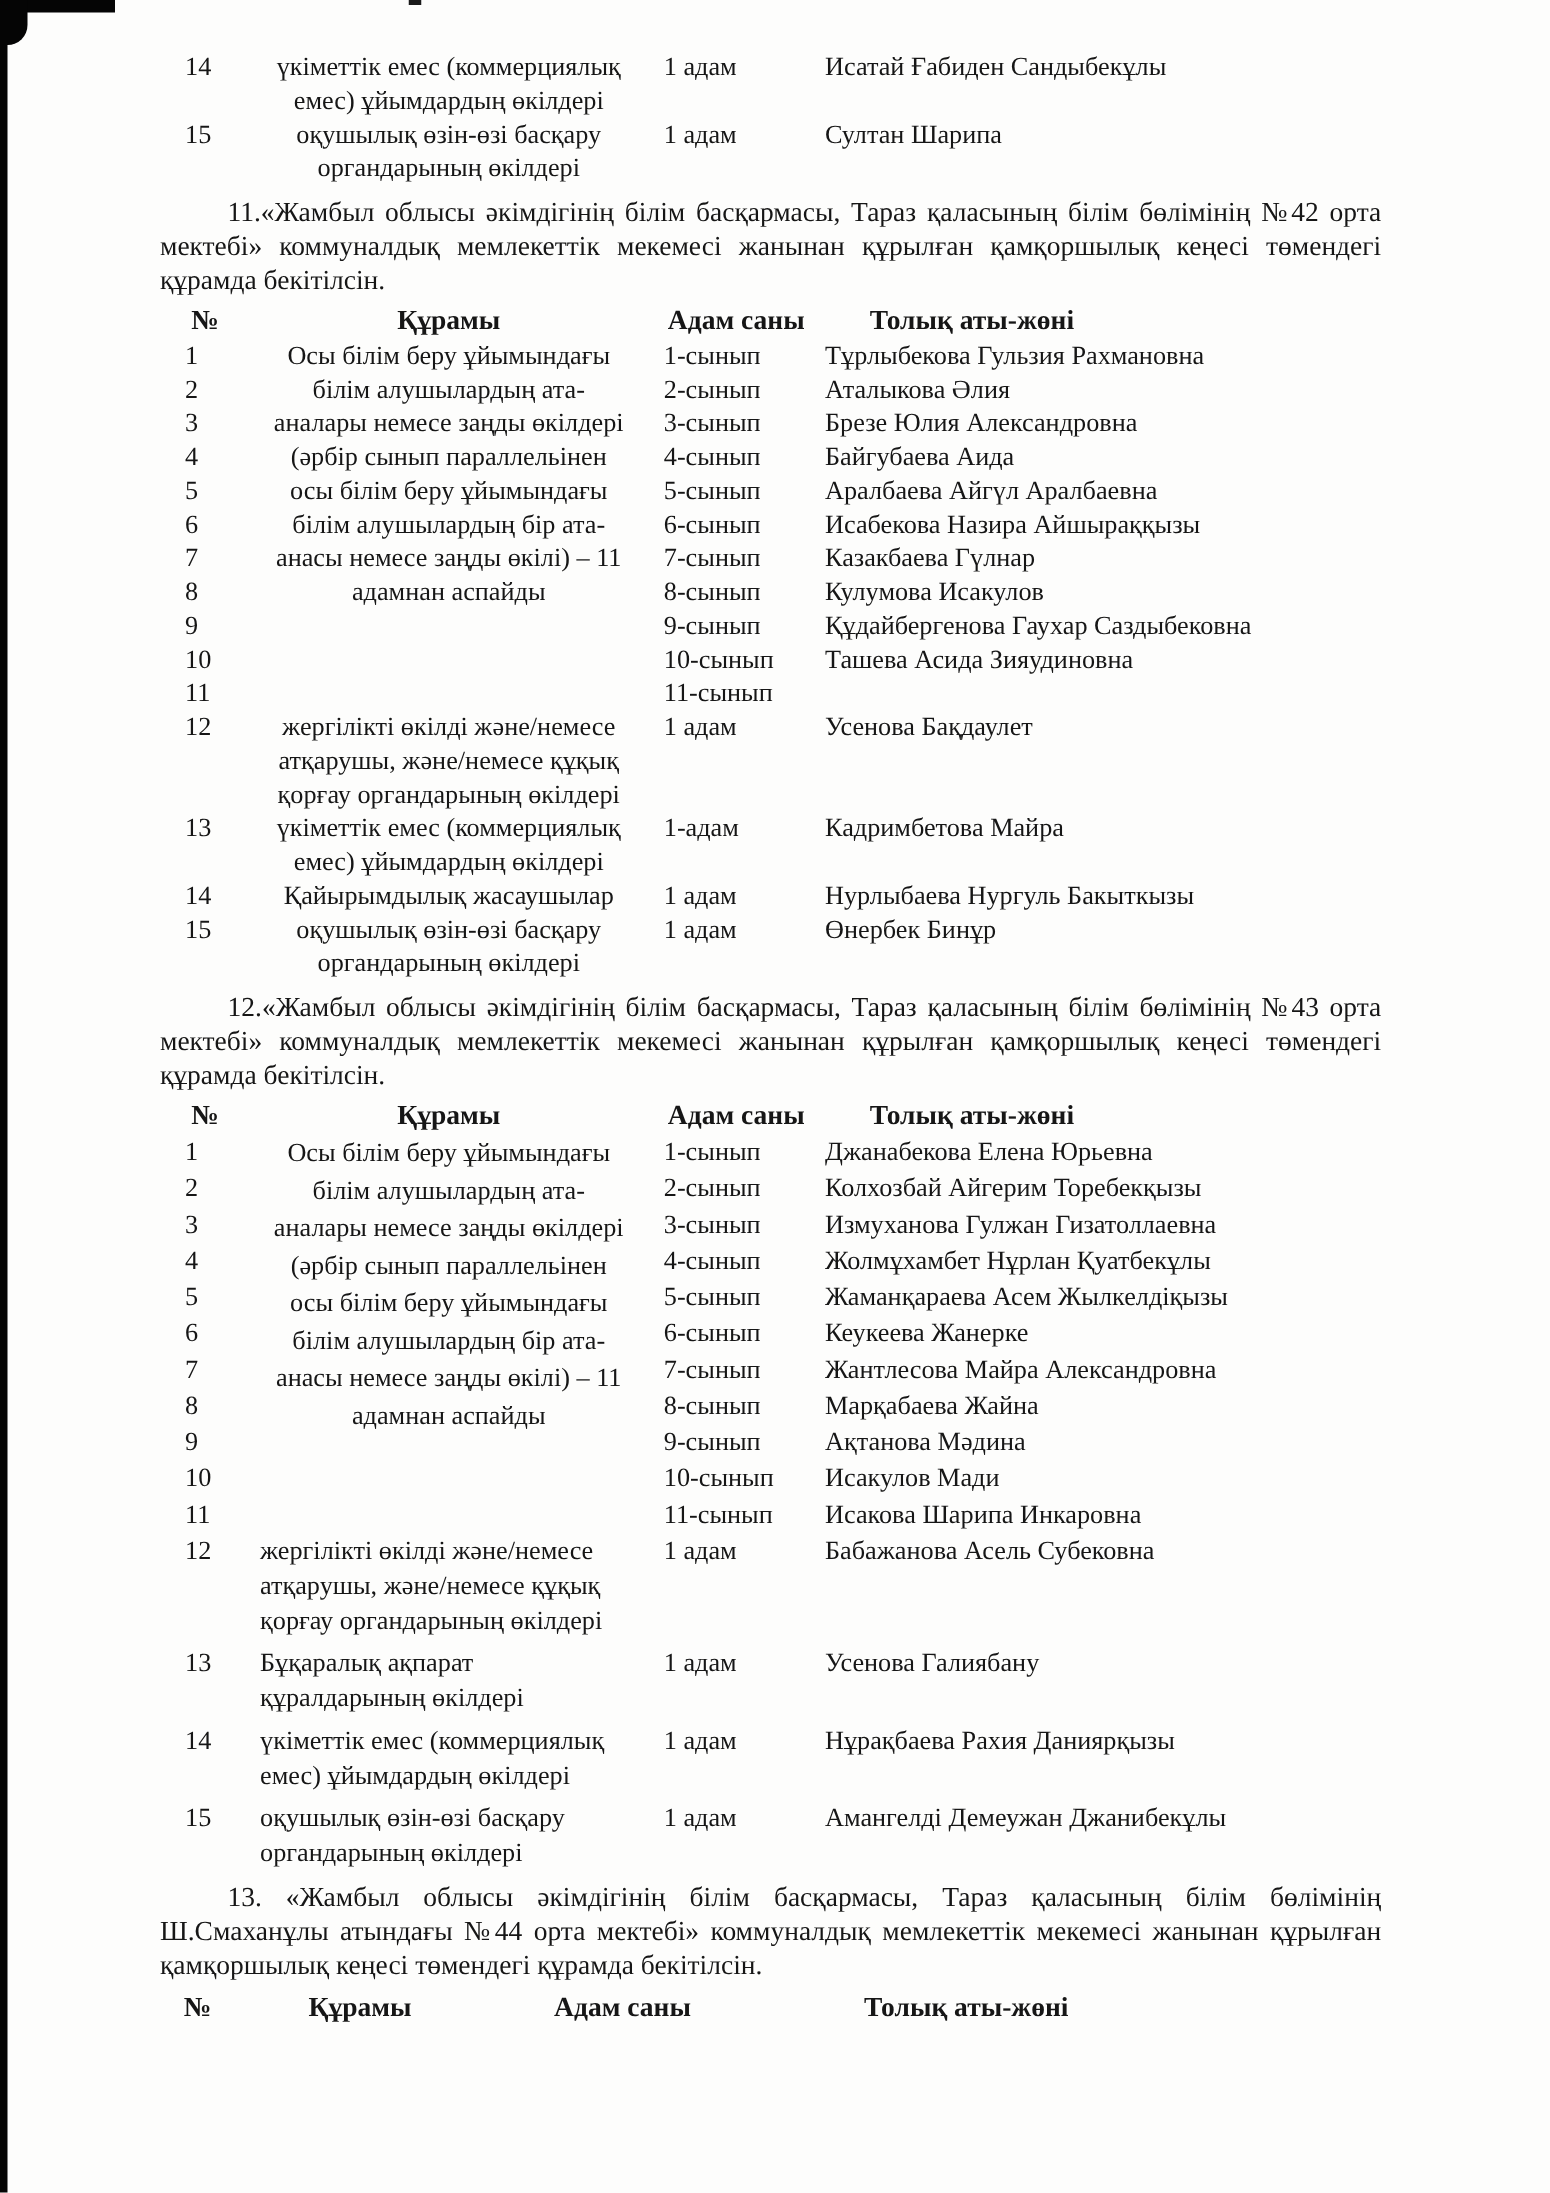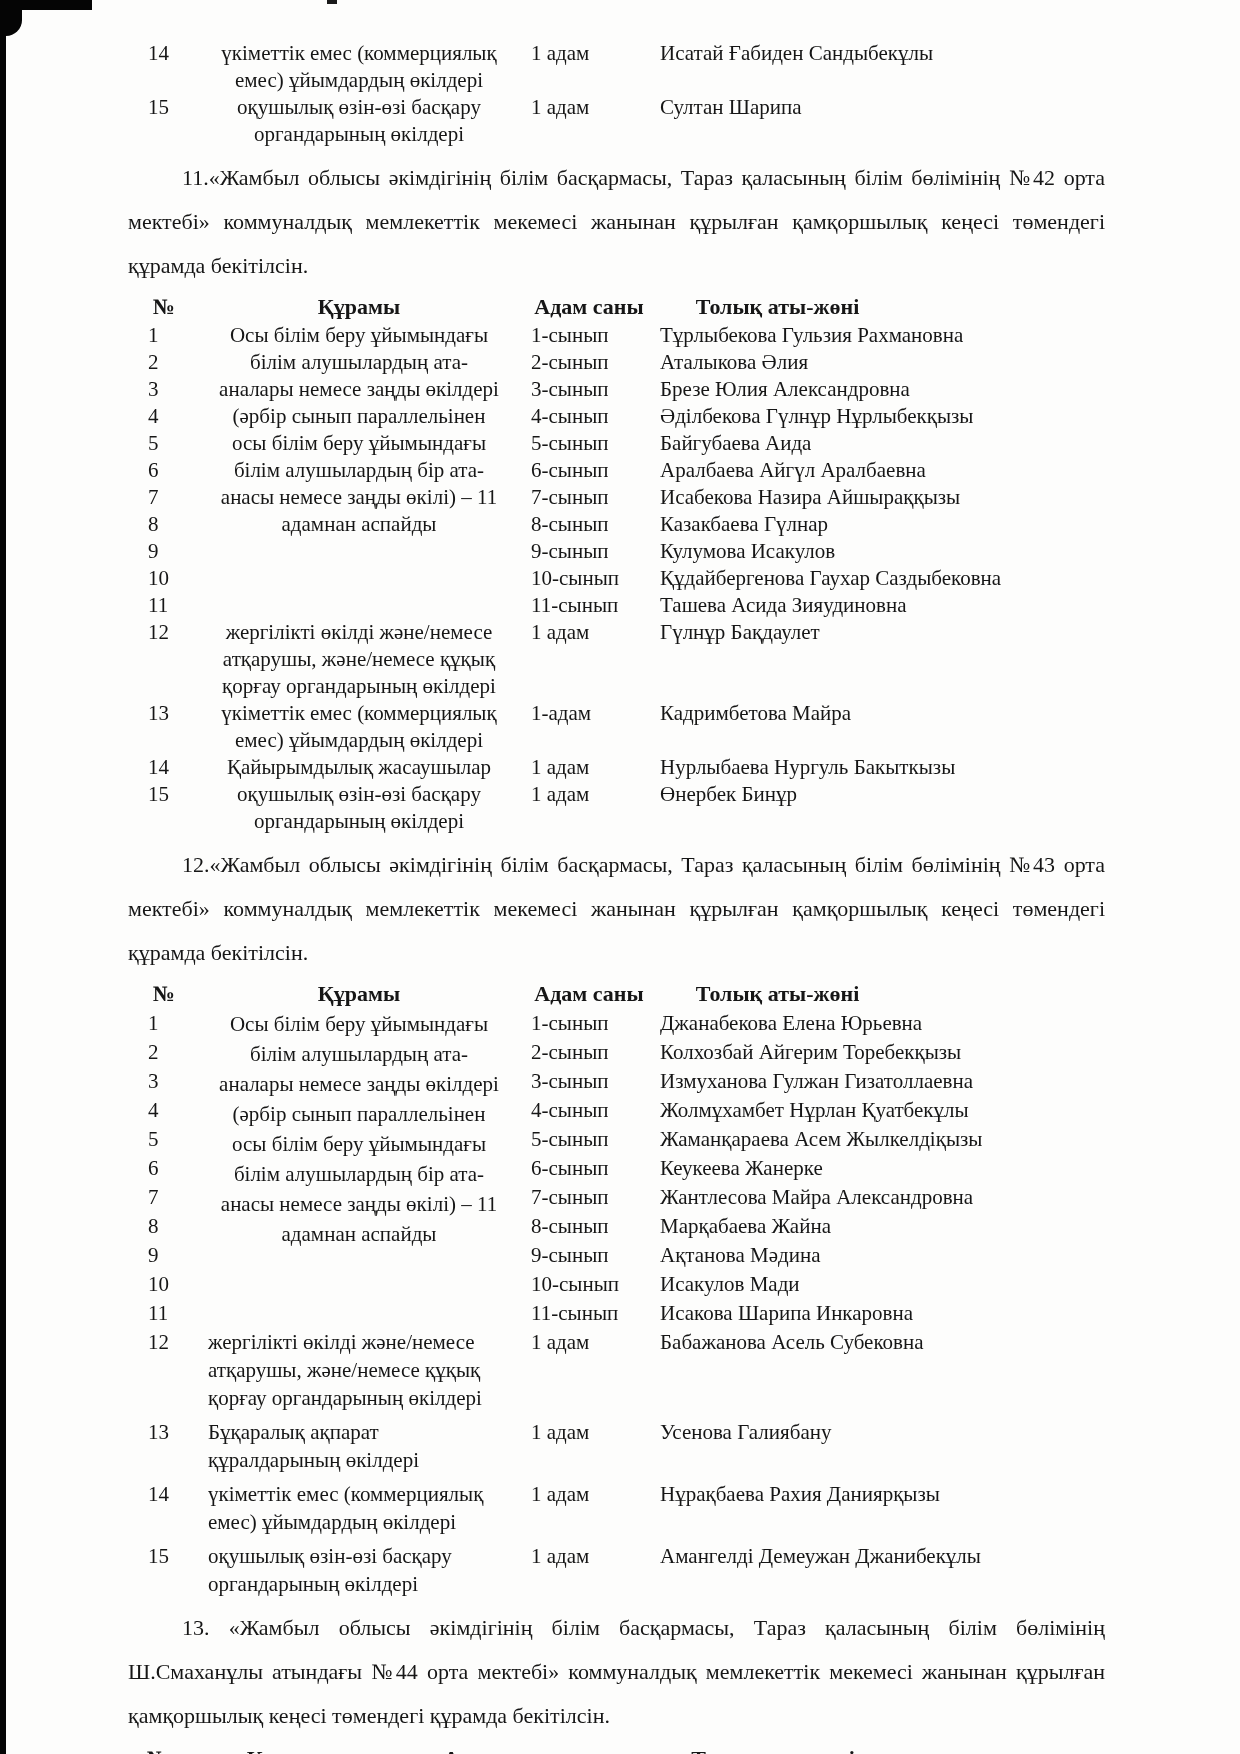--- a/index.html
+++ b/index.html
@@ -10,21 +10,21 @@
   }
   
   .edge-bar{position:absolute;left:0;top:0;width:6px;height:1754px;background:#050505;}
   .corner-h{position:absolute;left:0;top:0;width:92px;height:10px;background:#050505;}
   .corner-v{position:absolute;left:0;top:0;width:22px;height:36px;background:#050505;border-bottom-right-radius:16px;}
   .tick{position:absolute;left:327px;top:0;width:10px;height:4px;background:#1a1a1a;}
 
   .content{position:absolute;left:128px;top:40px;width:977px;}
 
   .para{
-    font-size:22px;line-height:44px;text-align:justify;text-indent:54px;
+    font-size:22px;line-height:27px;text-align:justify;text-indent:54px;
     margin:8px 0 4px 0;
   }
   .p13{}
 
   
   .trow,.tbl-upper,.tbl-head{display:flex;align-items:flex-start;}
   .c-num{width:72px;box-sizing:border-box;padding-left:20px;flex:none;}
   .c-desc{width:318px;box-sizing:border-box;text-align:center;flex:none;}
   .c-count{width:142px;box-sizing:border-box;padding-left:13px;flex:none;}
   .c-name{flex:1;min-width:0;}
@@ -132,41 +132,40 @@
       <div class="ln">7-сынып</div>
       <div class="ln">8-сынып</div>
       <div class="ln">9-сынып</div>
       <div class="ln">10-сынып</div>
       <div class="ln">11-сынып</div>
     </div>
     <div class="c-name">
       <div class="ln">Тұрлыбекова Гульзия Рахмановна</div>
       <div class="ln">Аталыкова Әлия</div>
       <div class="ln">Брезе Юлия Александровна</div>
-      <div class="ln">Әділбекова Гүлнұр Нұрлыбекқызы</div>
       <div class="ln">Байгубаева Аида</div>
       <div class="ln">Аралбаева Айгүл Аралбаевна</div>
       <div class="ln">Исабекова Назира Айшыраққызы</div>
       <div class="ln">Казакбаева Гүлнар</div>
       <div class="ln">Кулумова Исакулов</div>
       <div class="ln">Құдайбергенова Гаухар Саздыбековна</div>
       <div class="ln">Ташева Асида Зияудиновна</div>
     </div>
   </div>
 
   <div class="t low">
     <div class="trow">
       <div class="c-num ln">12</div>
       <div class="c-desc">
         <span class="ln blk">жергілікті өкілді және/немесе</span>
         <span class="ln blk">атқарушы, және/немесе құқық</span>
         <span class="ln blk">қорғау органдарының өкілдері</span>
       </div>
       <div class="c-count ln">1 адам</div>
-      <div class="c-name ln">Гүлнұр Бақдаулет</div>
+      <div class="c-name ln">Усенова Бақдаулет</div>
     </div>
     <div class="trow">
       <div class="c-num ln">13</div>
       <div class="c-desc">
         <span class="ln blk">үкіметтік емес (коммерциялық</span>
         <span class="ln blk">емес) ұйымдардың өкілдері</span>
       </div>
       <div class="c-count ln">1-адам</div>
       <div class="c-name ln">Кадримбетова Майра</div>
     </div>

